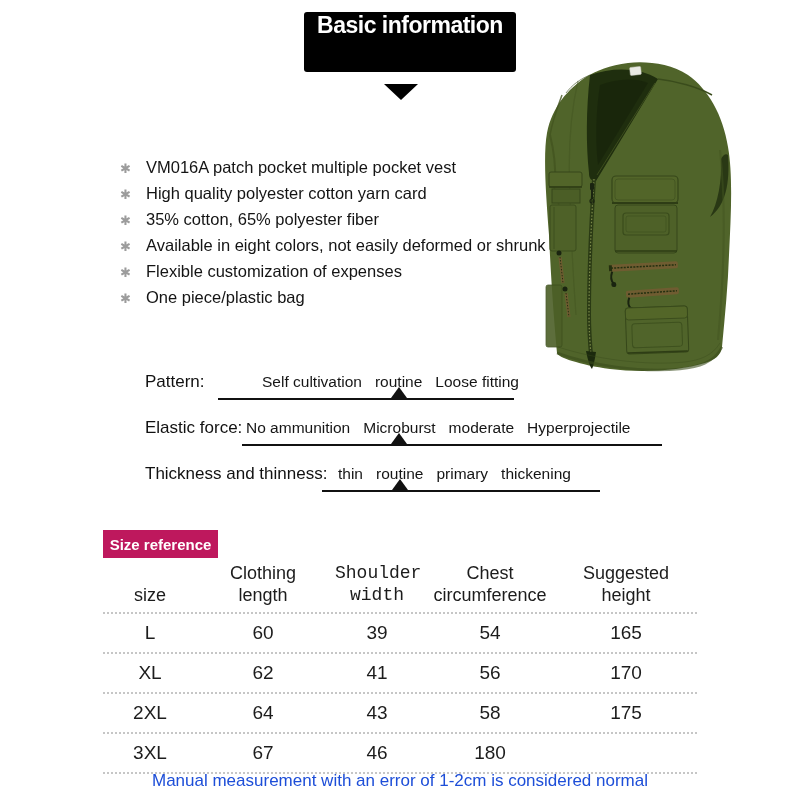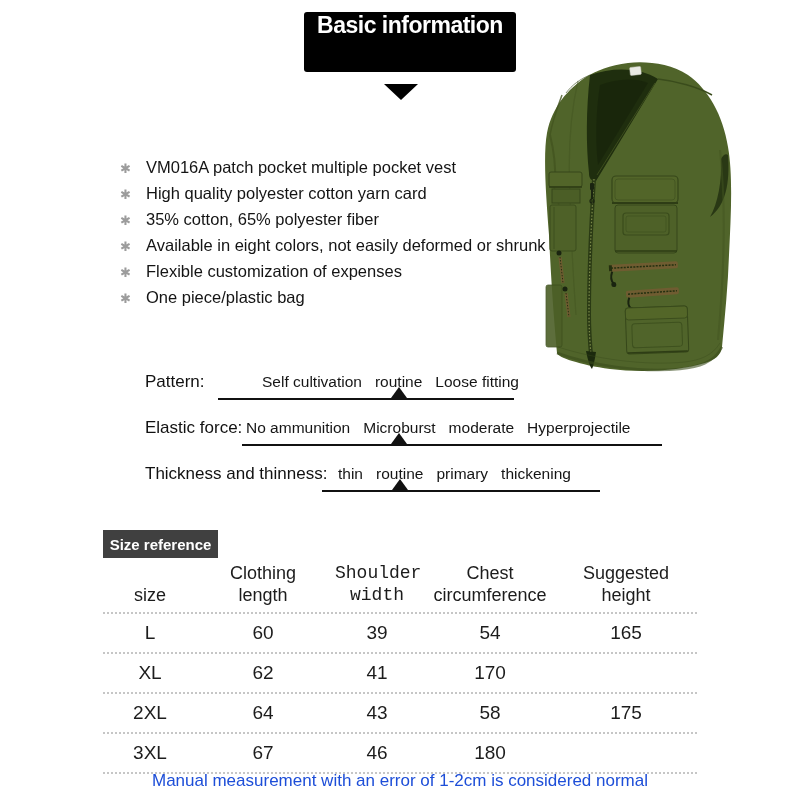--- a/index.html
+++ b/index.html
@@ -43,21 +43,21 @@
   .row1 { top:372px; } .row1 .sel-options { left:222px;margin-left:40px; }
   .line1 { left:218px; top:398px; width:296px; }
   .row2 { top:418px; } .row2 .sel-options { left:246px; }
   .line2 { left:242px; top:444px; width:420px; }
   .row3 { top:464px; } .row3 .sel-options { left:338px; }
   .line3 { left:322px; top:490px; width:278px; }
 
   
   .size-banner {
     position:absolute; left:103px; top:530px; width:115px; height:28px;
-    background:#404040; display:flex; align-items:center; justify-content:center;
+    background:#be185d; display:flex; align-items:center; justify-content:center;
   }
   .size-banner span { color:#fff; font-size:15px; font-weight:bold; }
 
   .size-table { position:absolute; left:103px; top:556px; width:594px; }
   .t-row {
     display:grid; grid-template-columns:94px 132px 96px 130px 142px;
     border-bottom:2px dotted #c6c6c6; height:38px; align-items:center;
   }
   .t-row.t-head { height:56px; align-items:end; }
   .t-cell { text-align:center; font-size:19px; color:#1c1c1c; }
@@ -240,20 +240,21 @@
       <div class="t-cell">L</div>
       <div class="t-cell">60</div>
       <div class="t-cell">39</div>
       <div class="t-cell">54</div>
       <div class="t-cell">165</div>
     </div>
     <div class="t-row">
       <div class="t-cell">XL</div>
       <div class="t-cell">62</div>
       <div class="t-cell">41</div>
+      <div class="t-cell">56</div>
       <div class="t-cell">170</div>
     </div>
     <div class="t-row">
       <div class="t-cell">2XL</div>
       <div class="t-cell">64</div>
       <div class="t-cell">43</div>
       <div class="t-cell">58</div>
       <div class="t-cell">175</div>
     </div>
     <div class="t-row">

